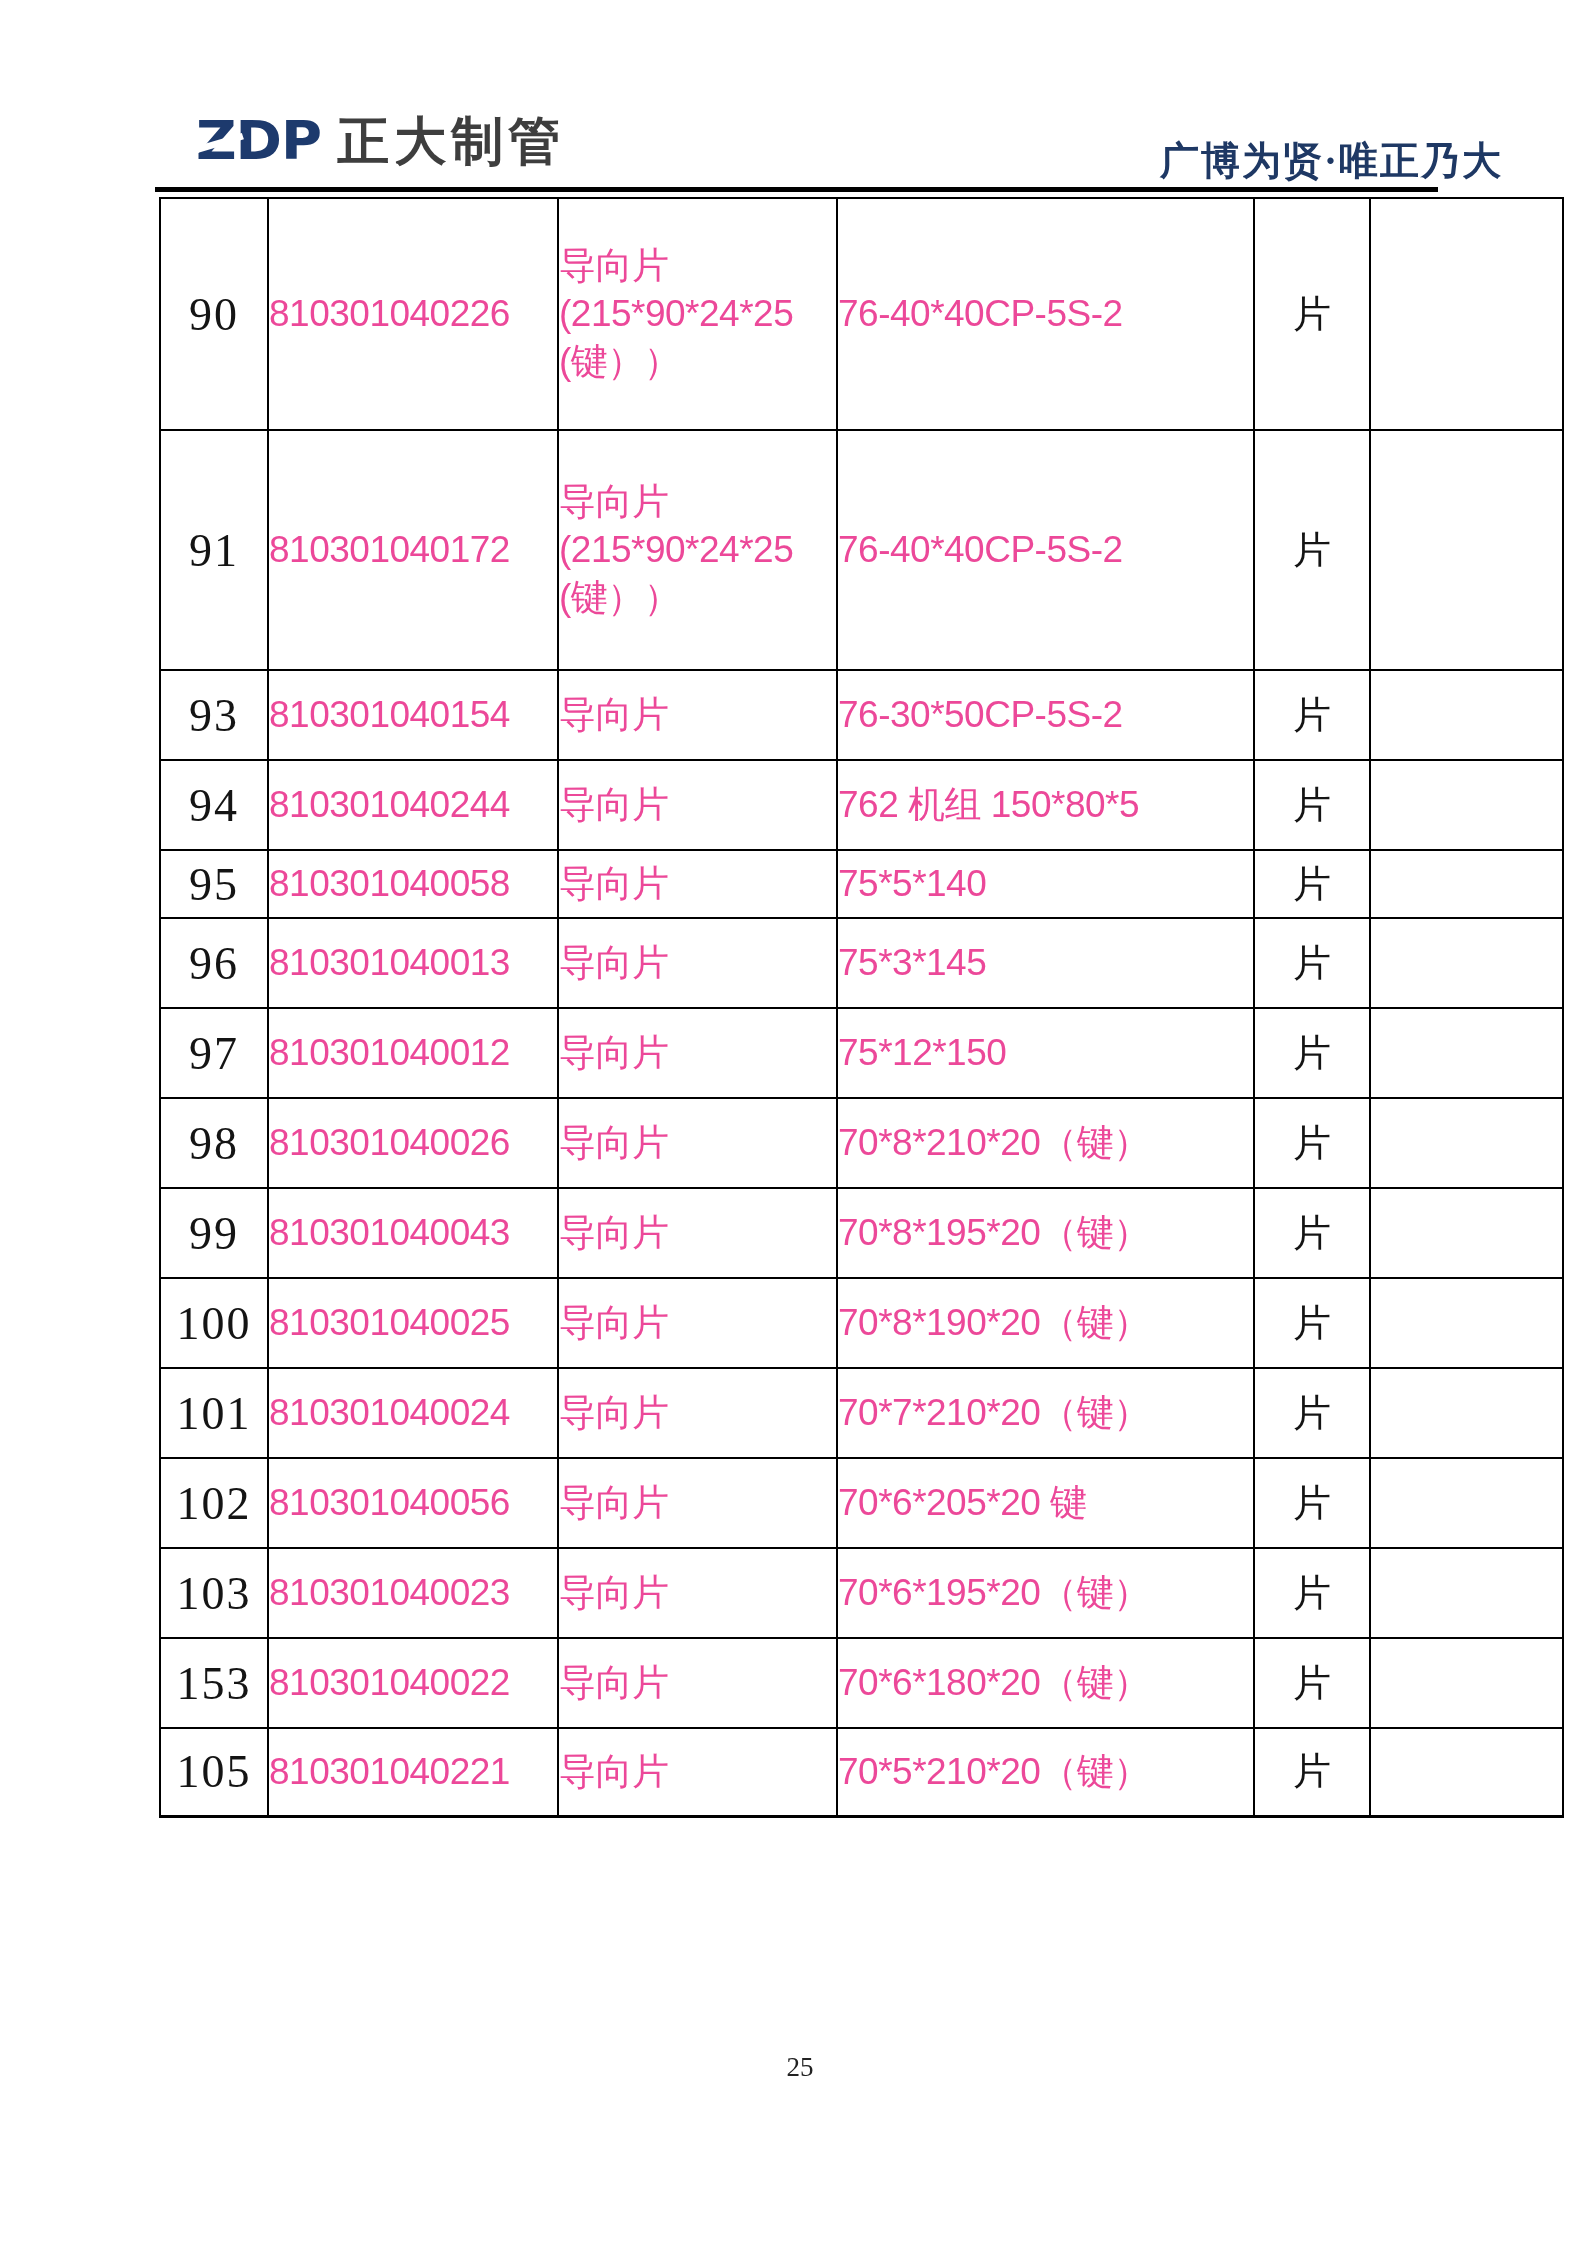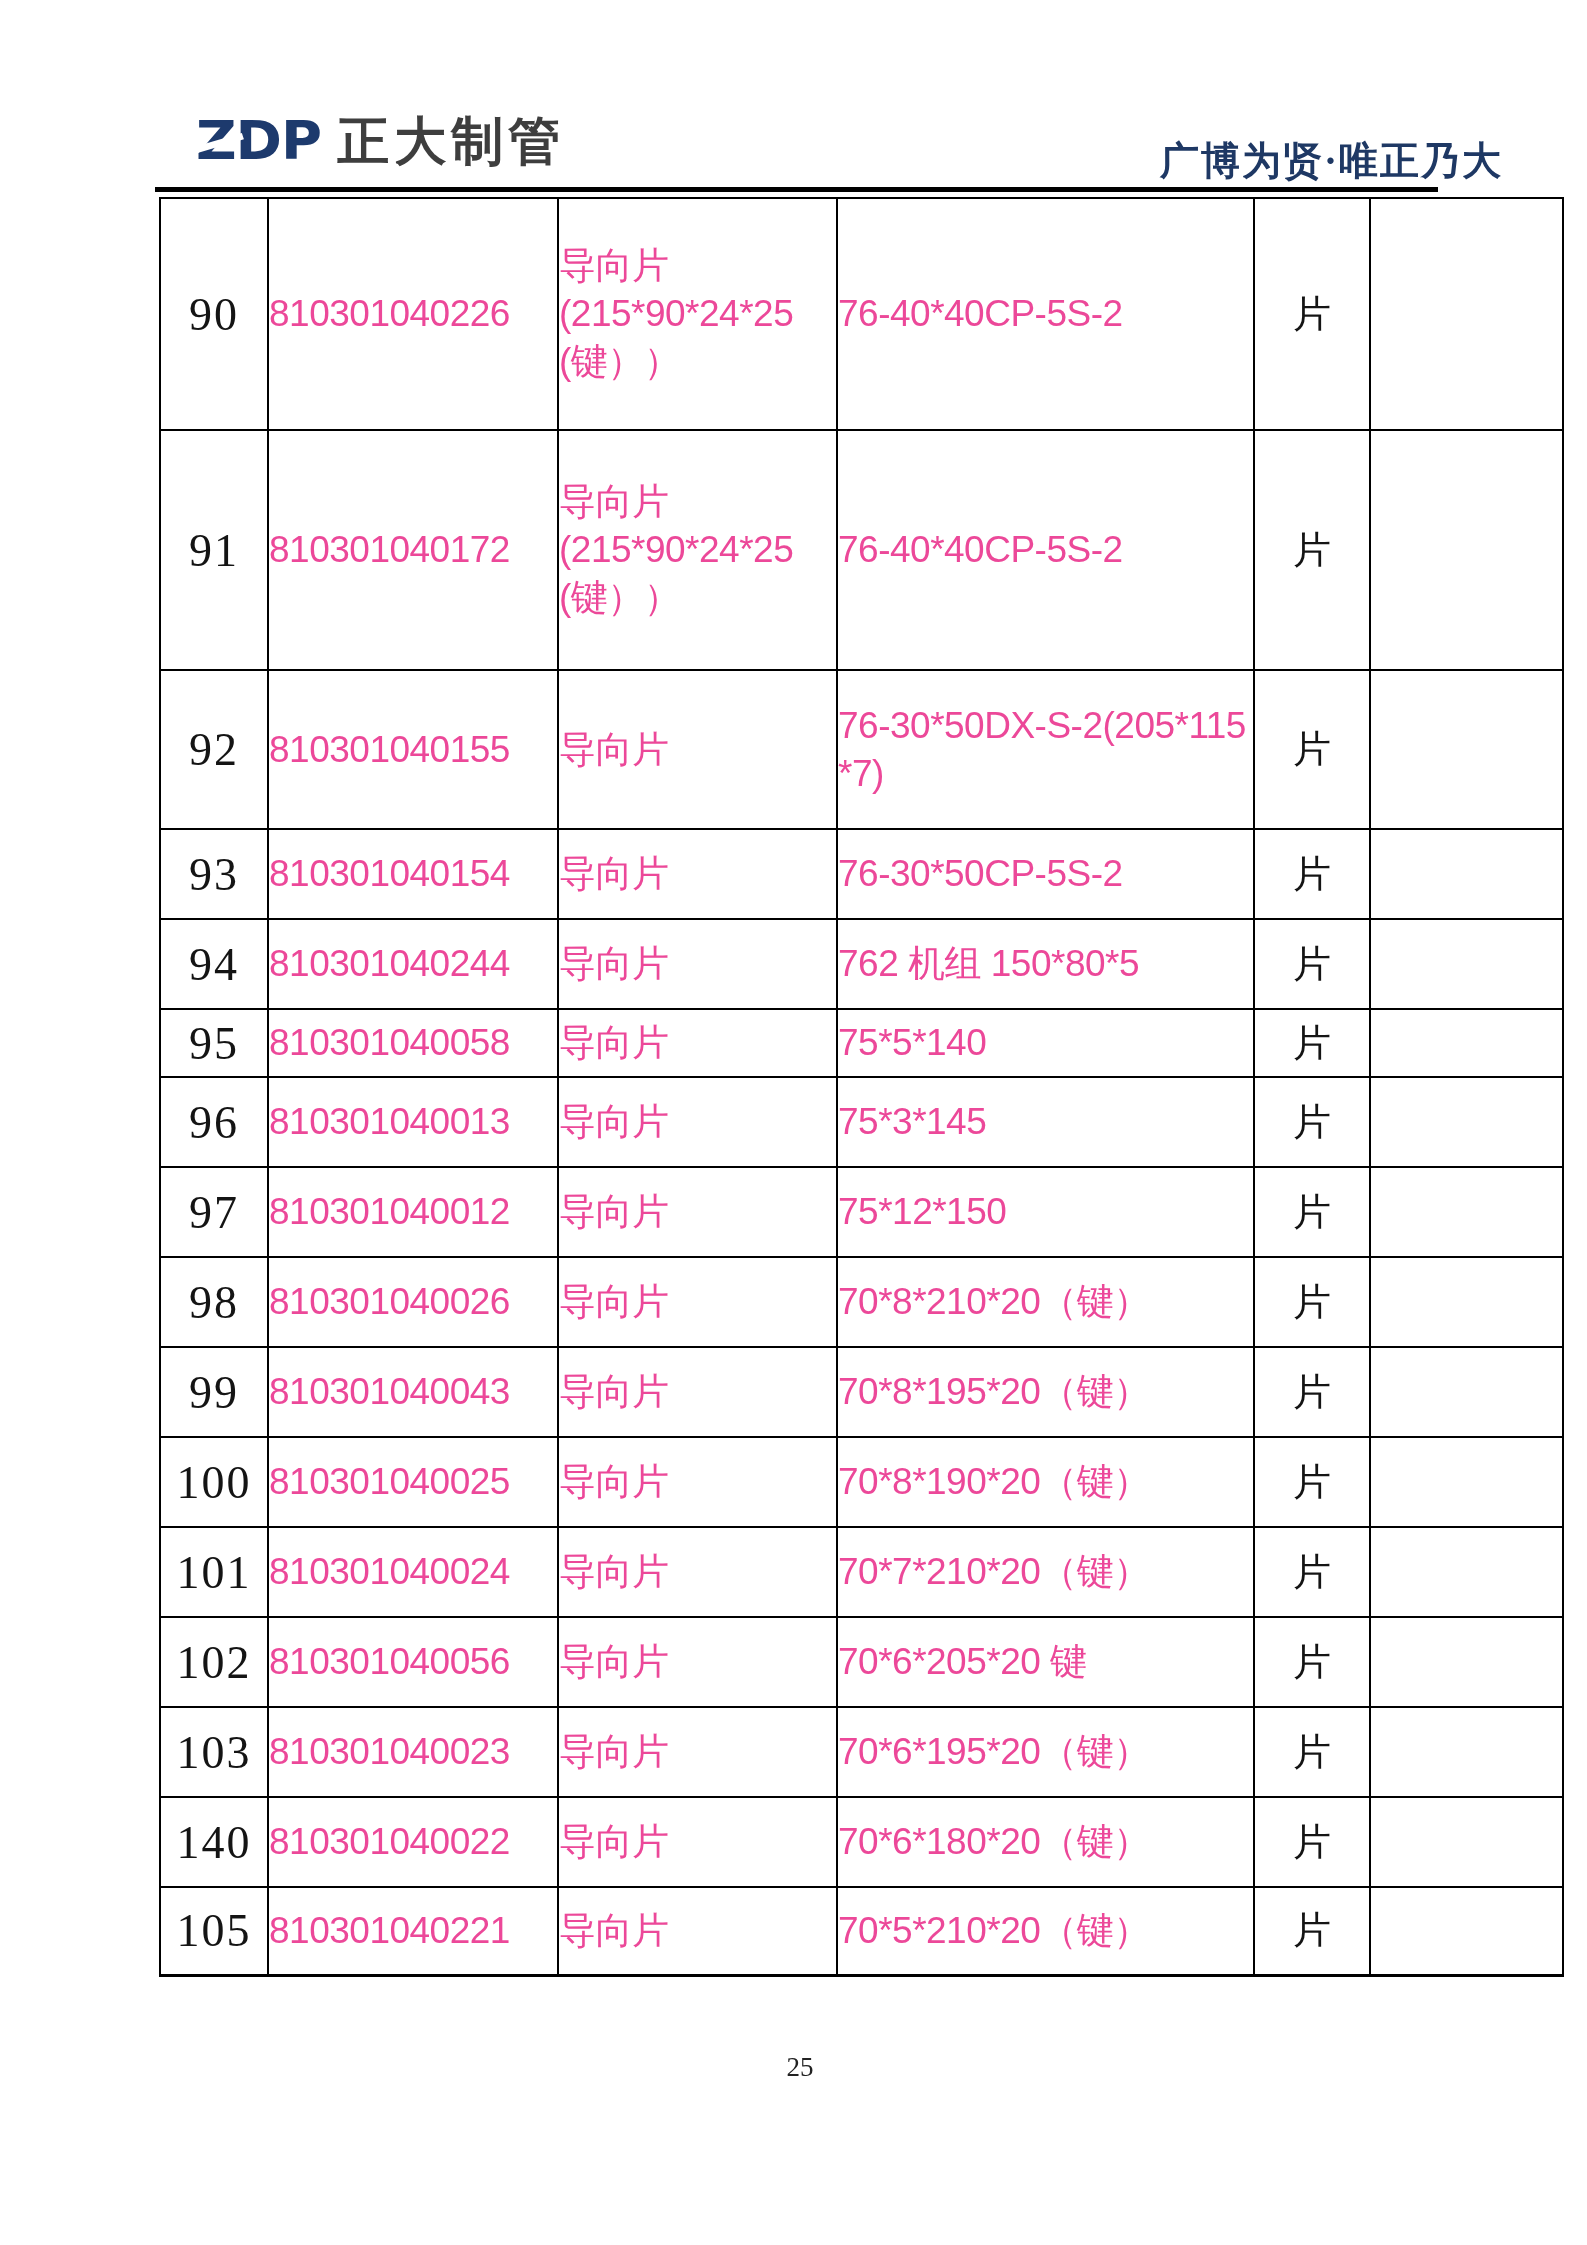--- a/index.html
+++ b/index.html
@@ -109,29 +109,20 @@
         <tr style="height: 240px;">
           <td class="c-no">91</td>
           <td class="c-code">810301040172</td>
           <td class="c-name">导向片
 (215*90*24*25
 (键））</td>
           <td class="c-spec">76-40*40CP-5S-2</td>
           <td class="c-unit">片</td>
           <td class="c-blank"></td>
         </tr>
-        <tr style="height: 159px;">
-          <td class="c-no">92</td>
-          <td class="c-code">810301040155</td>
-          <td class="c-name">导向片</td>
-          <td class="c-spec">76-30*50DX-S-2(205*115
-*7)</td>
-          <td class="c-unit">片</td>
-          <td class="c-blank"></td>
-        </tr>
         <tr style="height: 90px;">
           <td class="c-no">93</td>
           <td class="c-code">810301040154</td>
           <td class="c-name">导向片</td>
           <td class="c-spec">76-30*50CP-5S-2</td>
           <td class="c-unit">片</td>
           <td class="c-blank"></td>
         </tr>
         <tr style="height: 90px;">
           <td class="c-no">94</td>
@@ -207,21 +198,21 @@
         </tr>
         <tr style="height: 90px;">
           <td class="c-no">103</td>
           <td class="c-code">810301040023</td>
           <td class="c-name">导向片</td>
           <td class="c-spec">70*6*195*20（键）</td>
           <td class="c-unit">片</td>
           <td class="c-blank"></td>
         </tr>
         <tr style="height: 90px;">
-          <td class="c-no">140</td>
+          <td class="c-no">153</td>
           <td class="c-code">810301040022</td>
           <td class="c-name">导向片</td>
           <td class="c-spec">70*6*180*20（键）</td>
           <td class="c-unit">片</td>
           <td class="c-blank"></td>
         </tr>
         <tr style="height: 88px;">
           <td class="c-no">105</td>
           <td class="c-code">810301040221</td>
           <td class="c-name">导向片</td>

